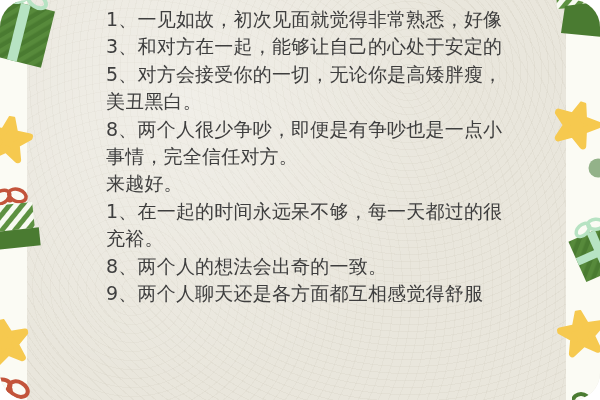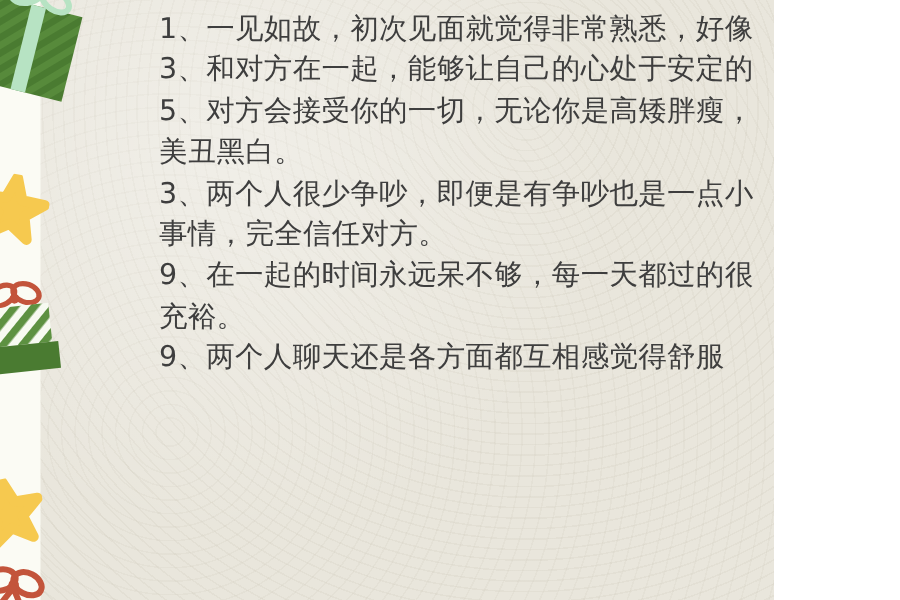--- a/index.html
+++ b/index.html
@@ -1,23 +1,24 @@
 <!DOCTYPE html>
 <html><head>
 <meta charset="utf-8">
 <style>
   html,body{margin:0;padding:0;}
   .canvas{
-    position:relative;width:516px;height:400px;overflow:hidden;
+    position:relative;width:600px;height:400px;overflow:hidden;
     background-color:#e9e6dc;
     background-image:
       radial-gradient(circle at 30% 25%, rgba(255,255,255,0.35), rgba(255,255,255,0) 55%),
       repeating-radial-gradient(circle at 68% 18%, rgba(205,200,185,0.22) 0 1px, rgba(0,0,0,0) 1px 7px),
       repeating-radial-gradient(circle at 22% 72%, rgba(205,200,185,0.18) 0 1px, rgba(0,0,0,0) 1px 9px);
     font-family:"DejaVu Sans",sans-serif;
+    border-radius:27px;
   }
   .strip{position:absolute;top:0;height:400px;background:#fbfbf4;}
   .strip.left{left:0;width:27px;}
   .strip.right{left:566px;width:34px;}
   .deco{position:absolute;}
   .text-block{
     position:absolute;left:106px;top:6px;width:420px;
     font-size:19px;line-height:27.4px;font-weight:500;
     color:#3e3e3e;letter-spacing:0.2px;
   }
@@ -104,20 +105,22 @@
   <svg class="deco" style="left:572px;top:388px" width="38" height="20">
     <ellipse cx="9" cy="13" rx="8" ry="7" fill="none" stroke="#4a7b31" stroke-width="4"></ellipse>
     <ellipse cx="27" cy="13" rx="8" ry="7" fill="none" stroke="#7fb069" stroke-width="4"></ellipse>
   </svg>
 
   <div class="text-block">
     <div class="line">1、一见如故，初次见面就觉得非常熟悉，好像</div>
     <div class="line">3、和对方在一起，能够让自己的心处于安定的</div>
     <div class="line">5、对方会接受你的一切，无论你是高矮胖瘦，</div>
     <div class="line">美丑黑白。</div>
-    <div class="line">3、两个人很少争吵，即便是有争吵也是一点小</div>
+    <div class="line">8、两个人很少争吵，即便是有争吵也是一点小</div>
     <div class="line">事情，完全信任对方。</div>
-    <div class="line">9、在一起的时间永远呆不够，每一天都过的很</div>
+    <div class="line">来越好。</div>
+    <div class="line">1、在一起的时间永远呆不够，每一天都过的很</div>
     <div class="line">充裕。</div>
+    <div class="line">8、两个人的想法会出奇的一致。</div>
     <div class="line">9、两个人聊天还是各方面都互相感觉得舒服</div>
   </div>
 
 </div>
 
 </body></html>

